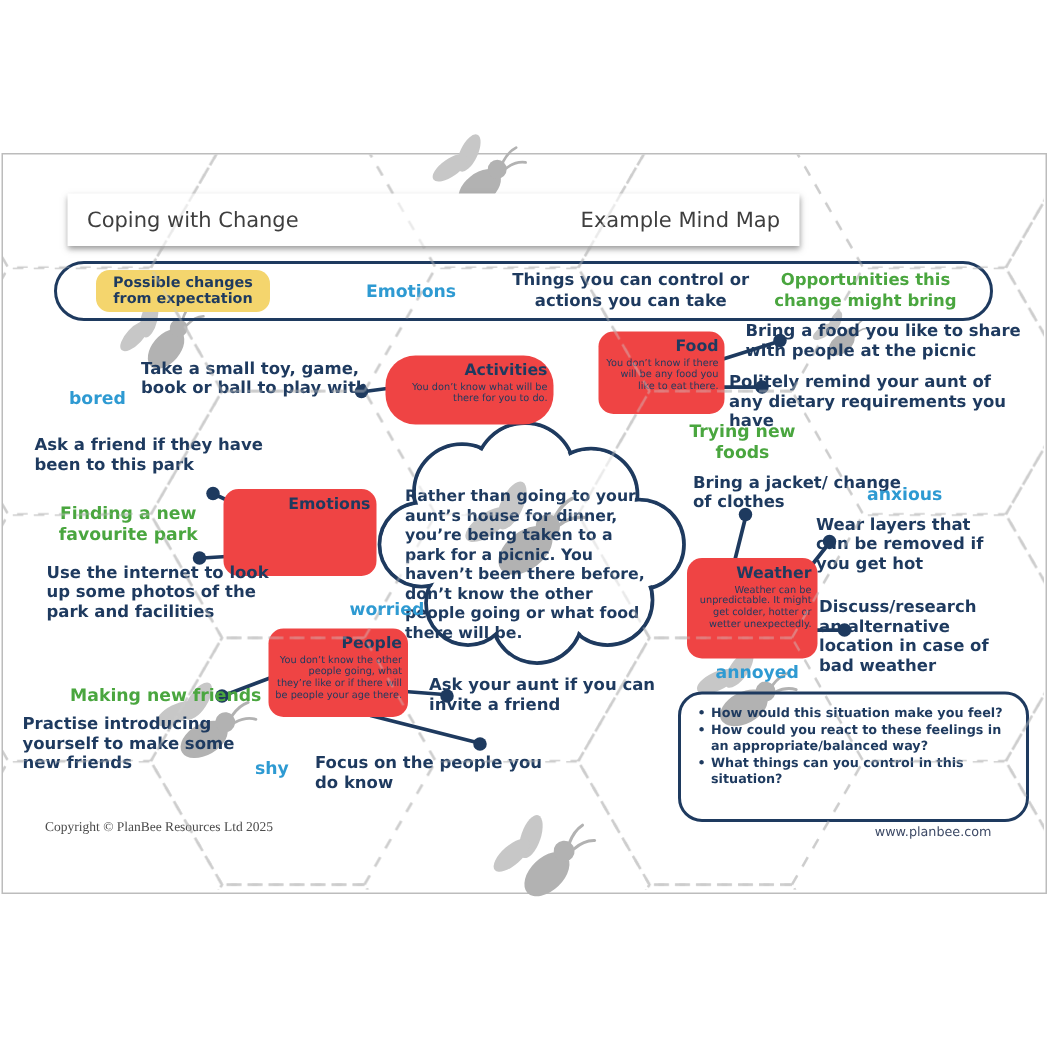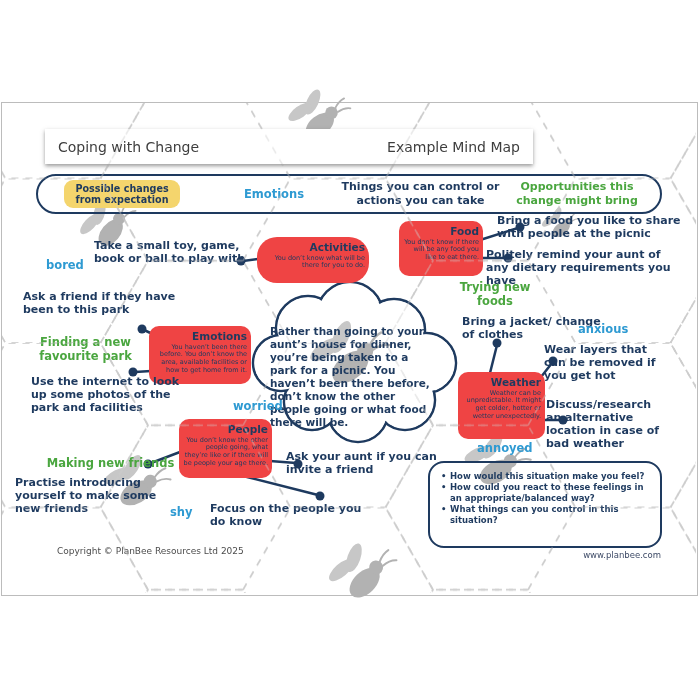--- a/index.html
+++ b/index.html
@@ -47,29 +47,29 @@
 
   .action{position:absolute;color:#1e3a5f;font-weight:bold;font-size:11px;
     line-height:1.18;}
   .emotion{position:absolute;color:#2e9ad2;font-weight:bold;font-size:11.5px;}
   .opp{position:absolute;color:#4aa63f;font-weight:bold;font-size:11.5px;
     line-height:1.18;text-align:center;}
 
   .cloud-text{position:absolute;left:270px;top:325px;width:168px;
     color:#1e3a5f;font-weight:bold;font-size:10.5px;line-height:1.24;}
 
-  .questions-box{position:absolute;left:428px;top:461px;width:234px;height:87px;
+  .questions-box{position:absolute;left:452px;top:461px;width:234px;height:87px;
     border:2.5px solid #1e3a5f;border-radius:16px;box-sizing:border-box;
     padding:8px 8px 6px 10px;background:transparent;}
   .questions-box ul{margin:0;padding:0;list-style:none;}
   .questions-box li{position:relative;padding-left:10px;color:#1e3a5f;
     font-size:8.5px;font-weight:bold;line-height:1.3;}
   .questions-box li::before{content:"•";position:absolute;left:1px;top:0;}
 
-  .copyright{position:absolute;left:57px;top:546px;font-size:9px;color:#4c4c4c;}
+  .copyright{position:absolute;left:30px;top:546px;font-size:9px;color:#4c4c4c;font-family:Liberation Serif, serif;}
   .website{position:absolute;left:500px;top:550px;width:161px;text-align:right;
     font-size:8.5px;color:#3d4a66;}
 </style>
 </head>
 <body>
 
 <div class="page"></div>
 
 <svg id="hex-base" class="layer">
   <defs>
@@ -173,21 +173,20 @@
   <div class="catbox" id="box-activities">
     <div class="cat-title">Activities</div>
     <div class="cat-body">You don’t know what will be there for you to do.</div>
   </div>
   <div class="catbox" id="box-food">
     <div class="cat-title">Food</div>
     <div class="cat-body">You don’t know if there will be any food you like to eat there.</div>
   </div>
   <div class="catbox" id="box-location">
     <div class="cat-title">Emotions</div>
-    <div class="cat-body">You haven’t been there before. You don’t know the area, available facilities or how to get home from it.</div>
   </div>
   <div class="catbox" id="box-people">
     <div class="cat-title">People</div>
     <div class="cat-body">You don’t know the other people going, what they’re like or if there will be people your age there.</div>
   </div>
   <div class="catbox" id="box-weather">
     <div class="cat-title">Weather</div>
     <div class="cat-body">Weather can be unpredictable. It might get colder, hotter or wetter unexpectedly.</div>
   </div>
 

